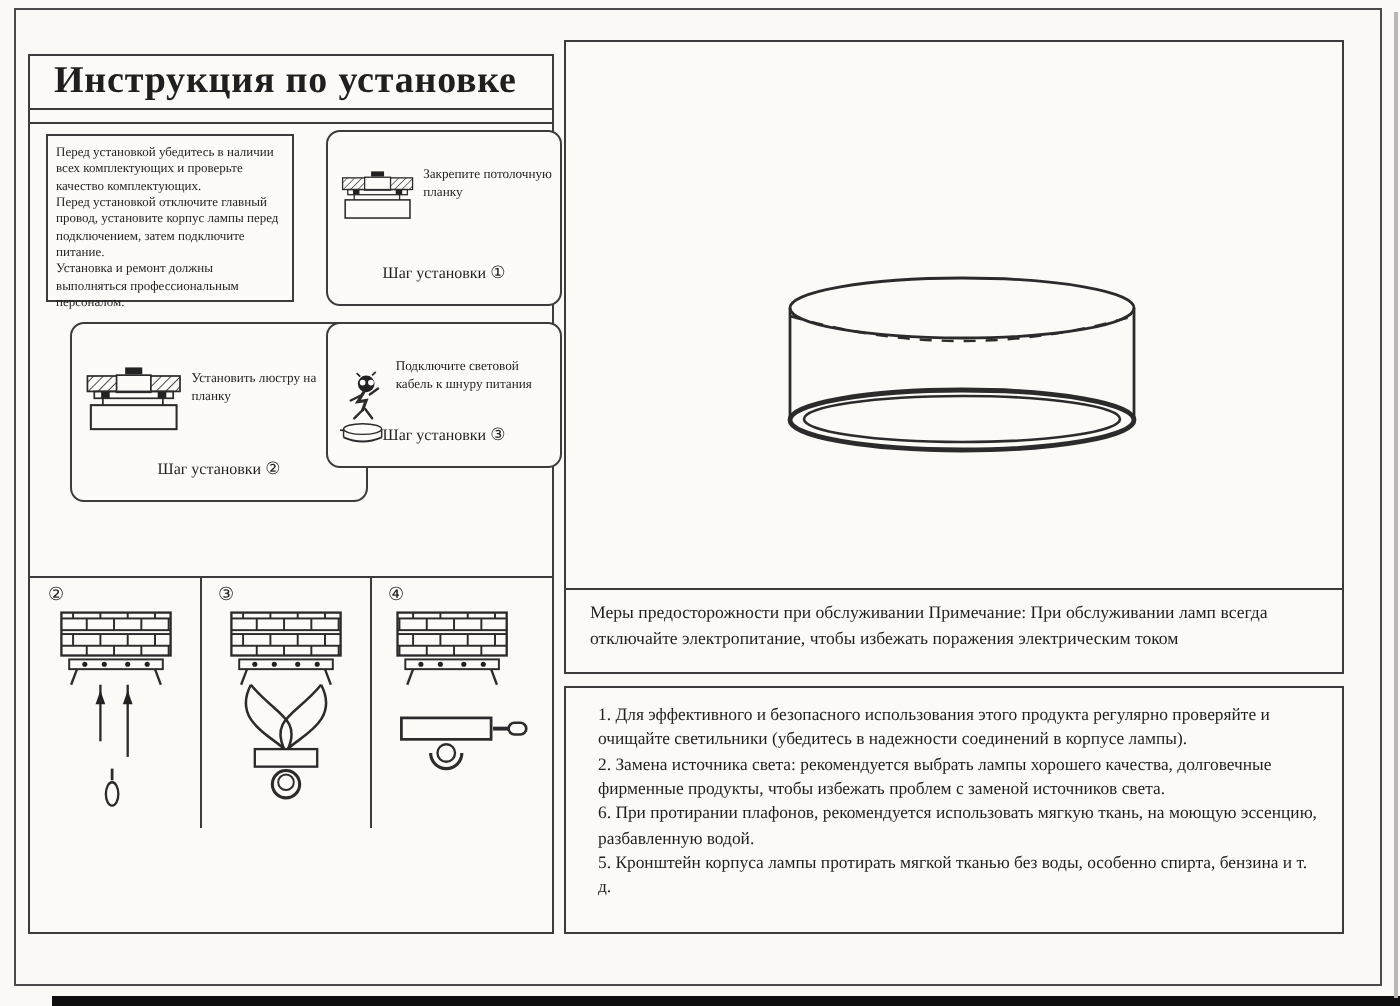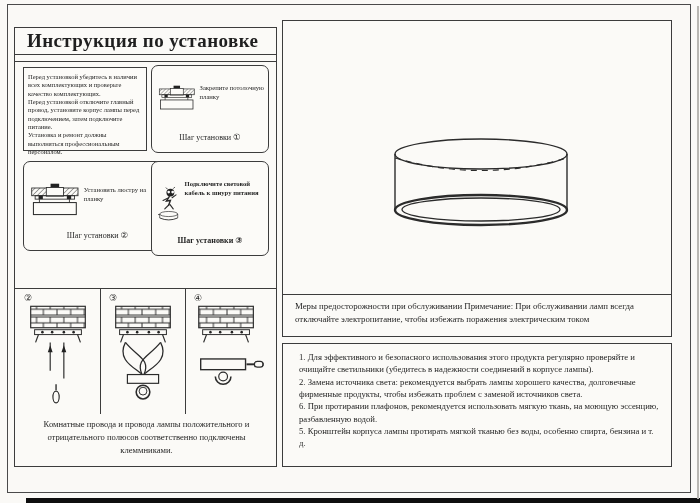--- a/index.html
+++ b/index.html
@@ -15,26 +15,26 @@
   
   .left-panel{position:absolute;left:14px;top:27px;width:263px;height:440px;
               border:1px solid #3c3c3c;background:#fbfaf7;padding-left:44px;}
   .title-cell{position:absolute;left:0;top:0;width:100%;height:27px;
               border-bottom:1px solid #3c3c3c;}
   .title-cell .t{font-size:19px;font-weight:600;letter-spacing:.4px;
                  padding:2px 0 0 12px;white-space:nowrap;}
   .title-rule2{position:absolute;left:0;top:33px;width:100%;border-top:1px solid #3c3c3c;}
 
   .ibox{position:absolute;border:1px solid #3c3c3c;background:#fcfbf8;font-size:6.5px;line-height:1.28;}
-  .ibox.rounded{border-radius:7px;}
+  .ibox.rounded{border-radius:7px;margin-left:12px;}
   .intro-box{left:8px;top:39px;width:124px;height:84px;padding:5px 4px;}
   .intro-box p{margin:0;}
   .step-box-1{left:136px;top:37px;width:118px;height:88px;}
   .step-box-2{left:8px;top:133px;width:149px;height:90px;}
-  .step-box-3{left:136px;top:133px;width:118px;height:95px;font-weight:bold;}
+  .step-box-3{left:136px;top:133px;width:118px;height:73px;}
   .step-row{display:flex;align-items:flex-start;gap:4px;padding:14px 4px 0 6px;}
   .step-box-2 .step-row{padding-top:20px;}
   .step-label{font-size:6.6px;line-height:1.3;padding-top:4px;}
   .step-caption{position:absolute;left:0;bottom:9px;width:100%;text-align:center;font-size:8px;}
   .circled{font-family:"DejaVu Sans", sans-serif;font-size:8.5px;}
 
   .strip-top{position:absolute;left:0;top:260px;width:100%;border-top:1px solid #3c3c3c;}
   .strip-div{position:absolute;top:260px;width:0;height:126px;border-left:1px solid #3c3c3c;}
   .strip-div.d1{left:85px;} .strip-div.d2{left:170px;}
   .panel-num{position:absolute;top:265px;font-size:9px;}
@@ -212,21 +212,20 @@
       <line x1="18" y1="33" x2="15" y2="41" class="ln" stroke-width="1.2"></line>
       <line x1="58" y1="33" x2="61" y2="41" class="ln" stroke-width="1.2"></line>
       <rect x="12" y="58" width="46" height="11" class="ln" stroke-width="1.4"></rect>
       <path d="M27,76 A8,8 0 1 0 43,76" class="ln" stroke-width="1.6"></path>
       <circle cx="35" cy="76" r="4.5" class="ln" stroke-width="1.2"></circle>
       <line x1="59" y1="63.5" x2="67" y2="63.5" class="ln" stroke-width="2"></line>
       <rect x="67" y="60.5" width="9" height="6" rx="3" class="ln" stroke-width="1.3"></rect>
       <line x1="76" y1="62" x2="76" y2="65" class="ln" stroke-width="1"></line>
     </svg>
 
-    <div class="wiring-note">Комнатные провода и провода лампы положительного и отрицательного полюсов соответственно подключены клеммниками.</div>
   </div>
 
   <div class="right-box">
     <div class="lamp-area">
       <svg class="lamp-svg" width="180" height="96" viewBox="0 0 180 96">
         <ellipse cx="90" cy="17" rx="86" ry="15" class="ln" stroke-width="1.4"></ellipse>
         <path d="M4,21 Q90,46 176,21" class="ln" stroke-width="1.2" stroke-dasharray="6,5"></path>
         <line x1="4" y1="17" x2="4" y2="73" class="ln" stroke-width="1.4"></line>
         <line x1="176" y1="17" x2="176" y2="73" class="ln" stroke-width="1.4"></line>
         <ellipse cx="90" cy="73" rx="86" ry="15" class="ln" stroke-width="2.4"></ellipse>

